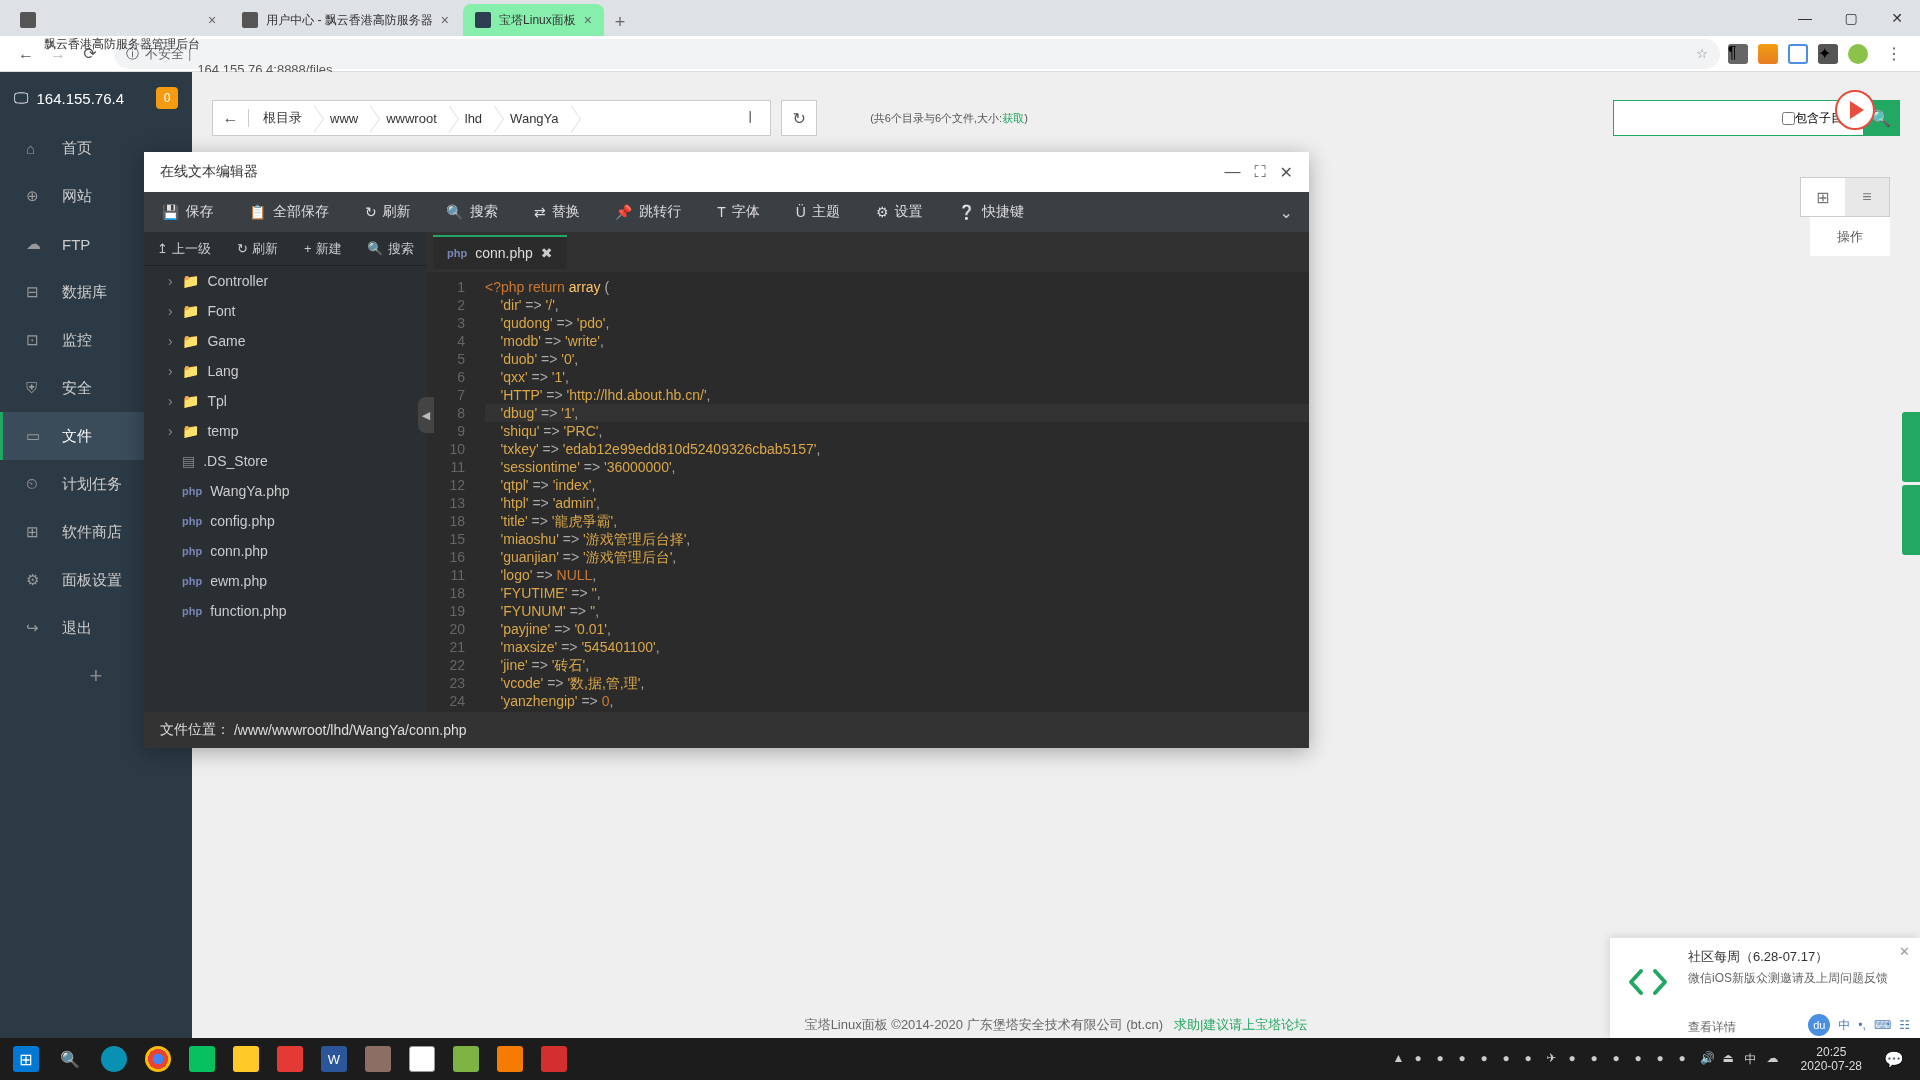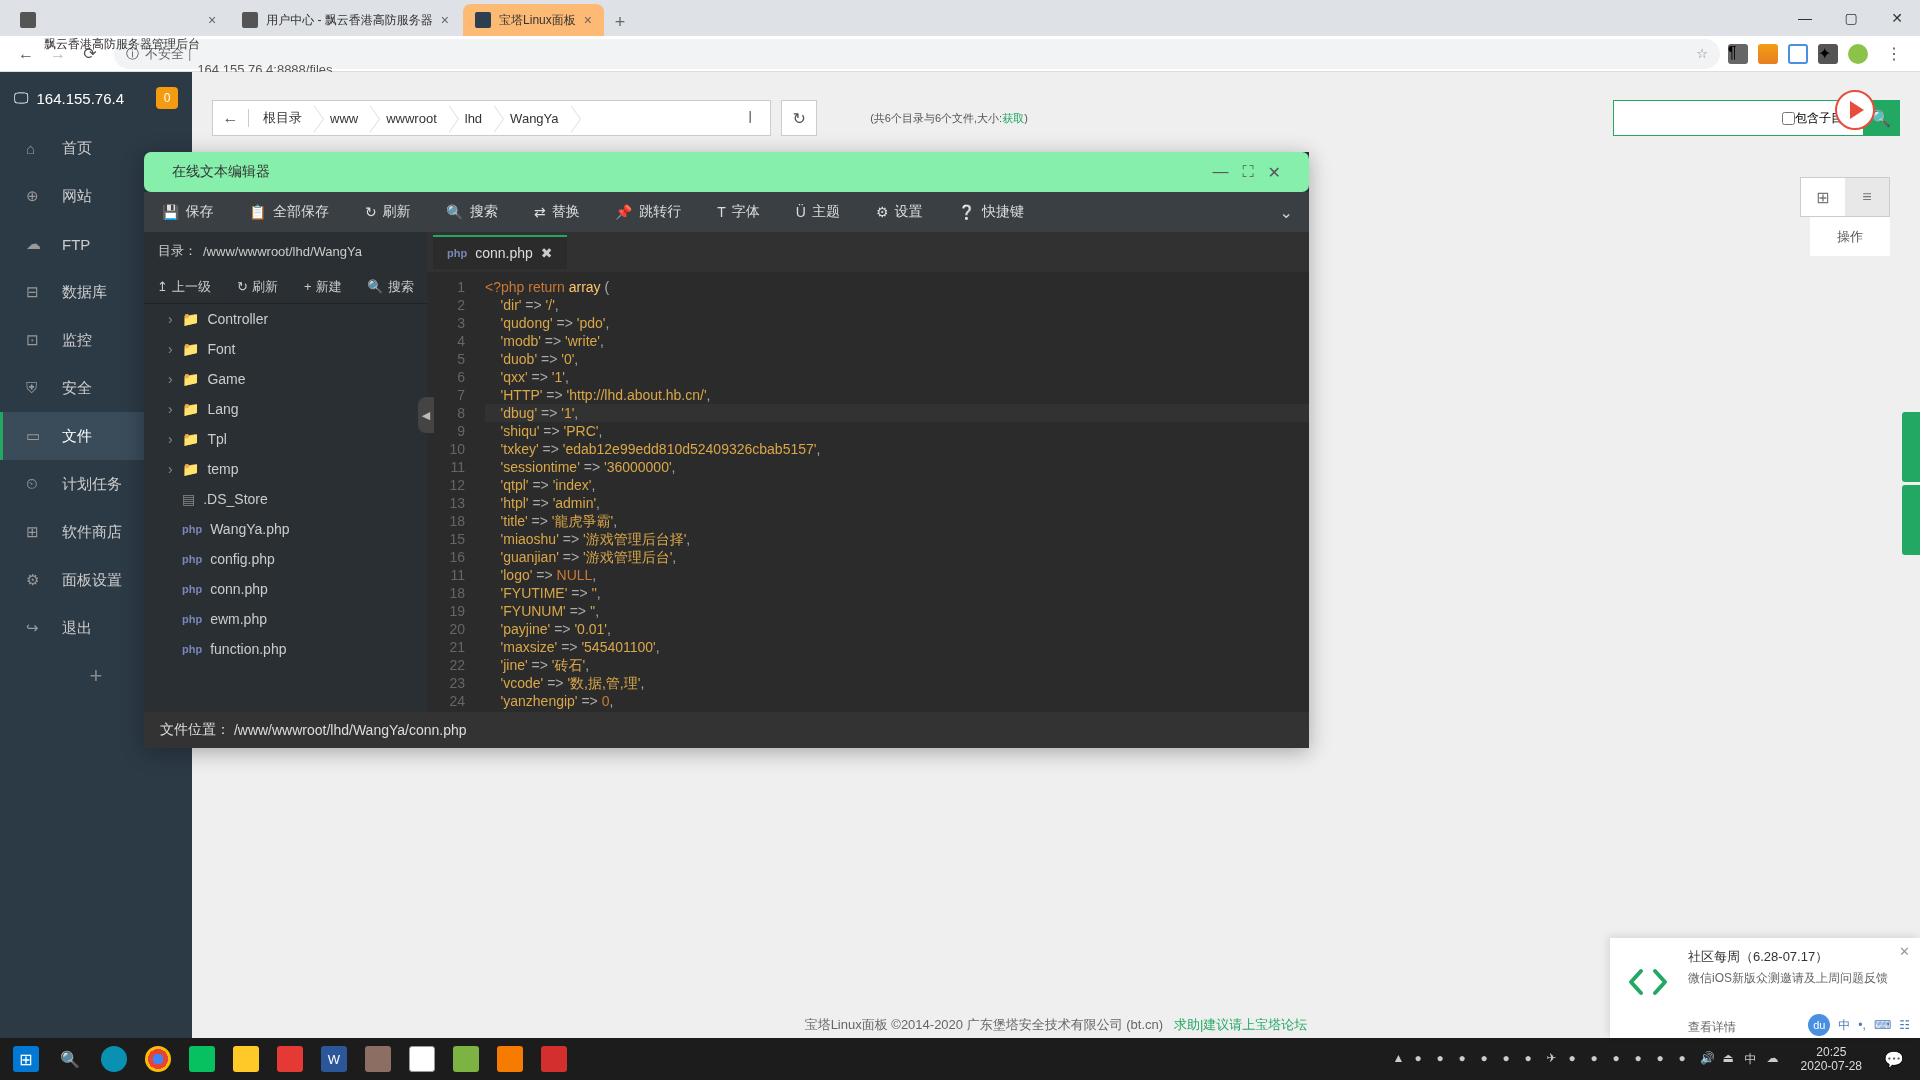--- a/index.html
+++ b/index.html
@@ -1,21 +1,21 @@
 <!DOCTYPE html>
 <html><head>
 <meta charset="utf-8">
 <style>
 * { margin: 0; padding: 0; box-sizing: border-box; font-family: "Microsoft YaHei", Arial, sans-serif; }
 body { width: 1920px; height: 1080px; overflow: hidden; background: #f5f5f5; }
 
 
 .browser-tabs { height: 36px; background: #dee1e6; display: flex; align-items: flex-end; padding: 0 8px; }
 .browser-tab { height: 32px; display: flex; align-items: center; padding: 0 12px; font-size: 12px; color: #333; position: relative; border-radius: 8px 8px 0 0; max-width: 240px; margin-right: 2px; }
-.browser-tab.active { background: #fdba74; }
+.browser-tab.active { background: #86efac; }
 .tab-icon { width: 16px; height: 16px; margin-right: 8px; background: #555; border-radius: 2px; flex-shrink: 0; }
 .tab-icon.bt { background: #2c3e50; }
 .tab-close { margin-left: 8px; color: #666; font-size: 14px; cursor: pointer; }
 .new-tab { width: 28px; height: 28px; display: flex; align-items: center; justify-content: center; color: #666; font-size: 18px; cursor: pointer; }
 .window-controls { position: absolute; top: 0; right: 0; display: flex; height: 36px; align-items: center; }
 .wc-btn { width: 46px; height: 32px; display: flex; align-items: center; justify-content: center; color: #333; cursor: pointer; font-size: 14px; }
 
 .address-bar { height: 36px; background: #fff; display: flex; align-items: center; padding: 0 10px; border-bottom: 1px solid #ddd; }
 .nav-btn { width: 32px; height: 32px; display: flex; align-items: center; justify-content: center; color: #555; cursor: pointer; }
 .url-area { flex: 1; display: flex; align-items: center; padding: 0 12px; height: 30px; border-radius: 15px; background: #f1f3f4; font-size: 13px; color: #555; margin: 0 8px; }
@@ -50,21 +50,21 @@
 .sub-check { padding: 0 8px; font-size: 12px; display: flex; align-items: center; }
 .search-btn { width: 36px; height: 34px; background: #22a862; color: #fff; display: flex; align-items: center; justify-content: center; cursor: pointer; }
 .view-toggle { display: flex; border: 1px solid #ccc; background: #fff; }
 .vt-btn { width: 44px; height: 38px; display: flex; align-items: center; justify-content: center; color: #777; cursor: pointer; }
 .vt-btn.active { background: #e8e8e8; }
 
 .table-header { position: absolute; right: 30px; top: 145px; width: 80px; height: 40px; background: #fff; display: flex; align-items: center; justify-content: center; font-size: 13px; color: #555; border-bottom: 1px solid #eee; }
 
 
 .editor-modal { position: absolute; top: 80px; left: -48px; width: 1165px; background: #2a2f33; box-shadow: 0 4px 20px rgba(0,0,0,0.3); }
-.editor-title { height: 40px; background: #86efac; display: flex; align-items: center; padding: 0 28px; font-size: 14px; color: #333; border-radius: 7px; }
+.editor-title { height: 40px; background: #ffffff; display: flex; align-items: center; padding: 0 16px; font-size: 14px; color: #333; }
 .ed-ctrl { margin-left: auto; display: flex; gap: 14px; color: #555; font-size: 16px; }
 .ed-ctrl span { cursor: pointer; }
 .editor-toolbar { height: 40px; background: #3a3f44; display: flex; align-items: center; }
 .et-btn { padding: 0 18px; height: 100%; display: flex; align-items: center; color: #ddd; font-size: 14px; cursor: pointer; gap: 6px; }
 .et-arrow { margin-left: auto; padding: 0 16px; color: #ccc; cursor: pointer; }
 
 .editor-body { display: flex; height: 480px; }
 .file-tree { width: 283px; background: #2a2f33; color: #ccc; display: flex; flex-direction: column; }
 .tree-header { height: 38px; display: flex; align-items: center; padding: 0 14px; font-size: 13px; background: #2a2f33; }
 .tree-header .path { margin-left: 6px; }
@@ -326,24 +326,20 @@
             <span>设置</span>
           </div>
           <div class="et-btn">
             <span>❔</span>
             <span>快捷键</span>
           </div>
           <div class="et-arrow">⌄</div>
         </div>
       <div class="editor-body">
         <div class="file-tree">
-          <div class="tree-header">
-            <span>目录：</span>
-            <span class="path">/www/wwwroot/lhd/WangYa</span>
-          </div>
           <div class="tree-tools" id="tree-tools">
               <div class="tt-btn">
                 <span>↥</span>
                 <span>上一级</span>
               </div>
               <div class="tt-btn">
                 <span>↻</span>
                 <span>刷新</span>
               </div>
               <div class="tt-btn">

